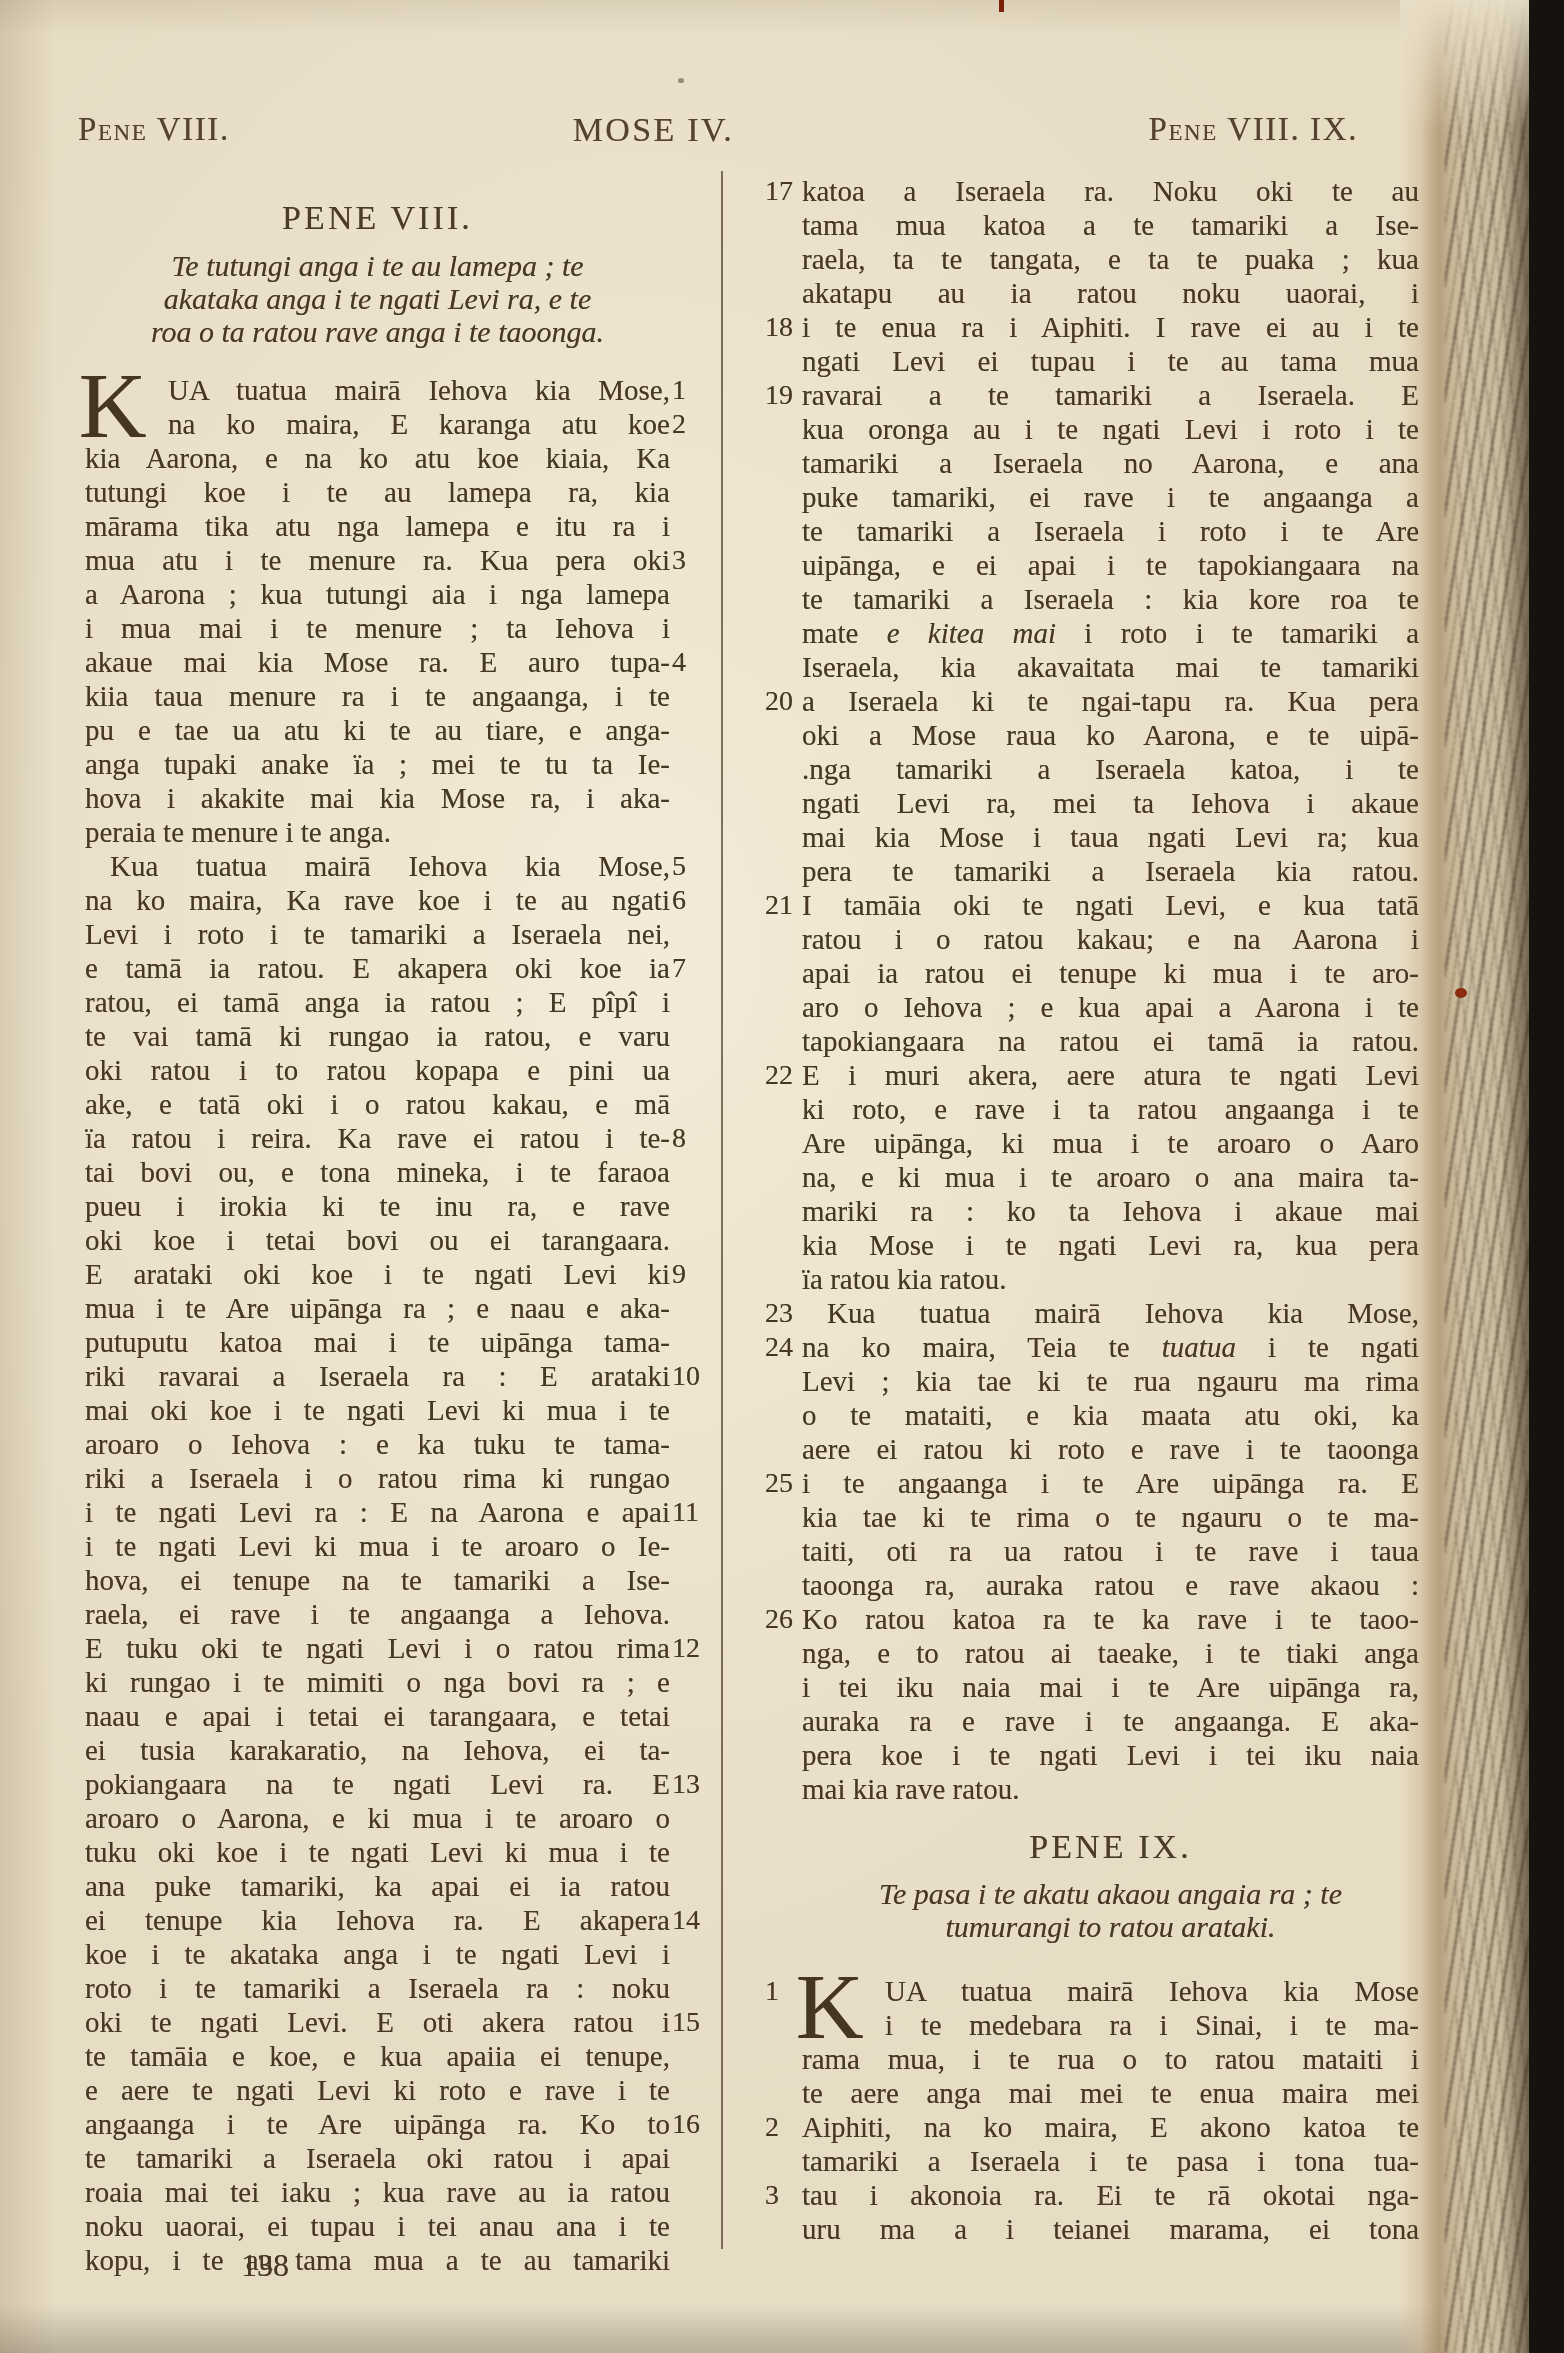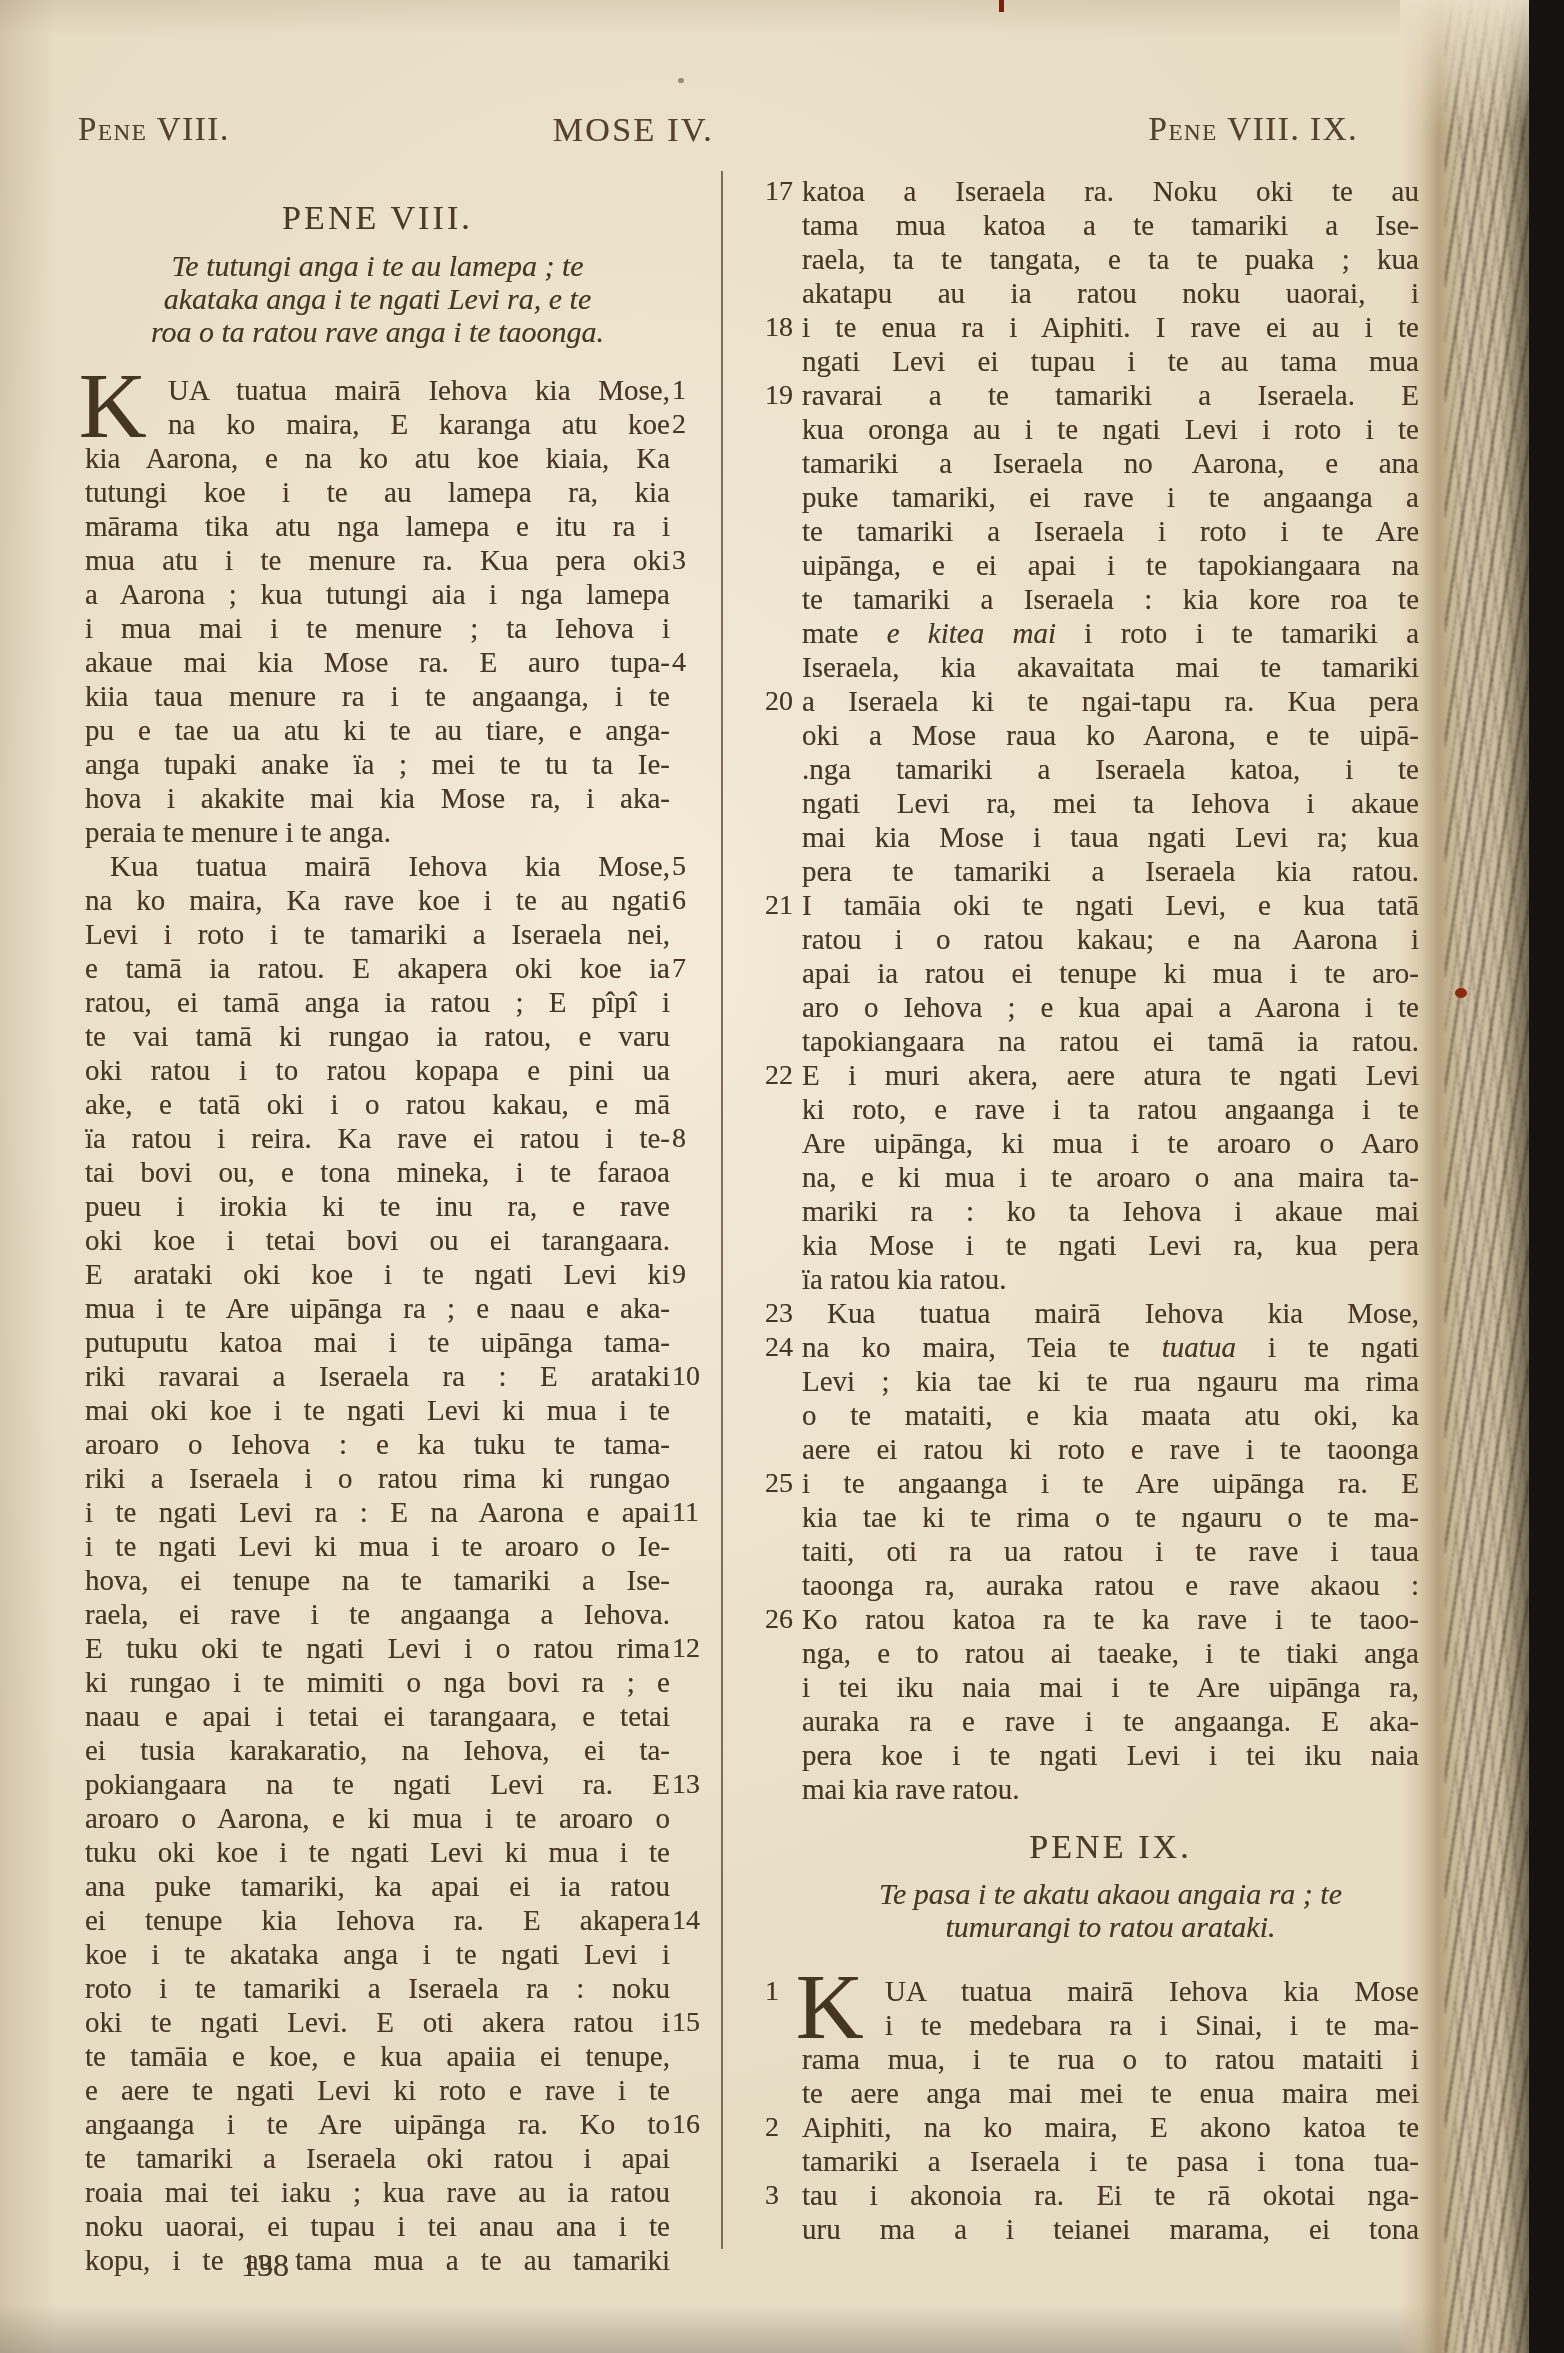--- a/index.html
+++ b/index.html
@@ -35,21 +35,21 @@
     background:repeating-linear-gradient(84deg, rgba(0,0,0,0) 0 11px, rgba(52,40,24,0.28) 11px 12.5px);
     filter:blur(0.8px);
   }
   .fore-edge .edge-dark{position:absolute;right:0;top:0;width:28px;height:100%;
     background:linear-gradient(90deg, rgba(44,34,20,0) 0, rgba(44,34,20,0.55) 100%);}
   .fore-edge .corner-light{position:absolute;top:0;right:0;width:129px;height:133px;
     background:linear-gradient(180deg, rgba(233,222,199,0.95), rgba(233,222,199,0));}
   
   .rh{position:absolute;top:111px;white-space:nowrap;color:#554330;}
   .rh-left{left:78px;font-variant:small-caps;font-size:33px;letter-spacing:1.6px;}
-  .rh-center{left:516px;width:235px;text-align:center;font-size:34px;letter-spacing:2.3px;}
+  .rh-center{left:536px;width:235px;text-align:center;font-size:34px;letter-spacing:2.3px;}
   .rh-right{left:1084px;width:274px;text-align:right;font-variant:small-caps;font-size:33px;letter-spacing:1.6px;}
   
   .col{position:absolute;}
   .col-left{left:85px;top:197px;width:585px;}
   .col-right{left:802px;top:174px;width:617px;}
   .col-divider{position:absolute;left:721px;top:171px;width:1.6px;height:2078px;background:rgba(74,59,40,0.7);}
   .chap-heading{font-size:34px;letter-spacing:3.1px;text-align:center;line-height:41px;color:#4a3c28;}
   .col-left .chap-heading{margin-bottom:11px;}
   .col-right .chap-heading{margin-top:20.3px;margin-bottom:9.4px;}
   .summary .sline{font-style:italic;font-size:30px;line-height:33px;text-align:center;white-space:nowrap;}

